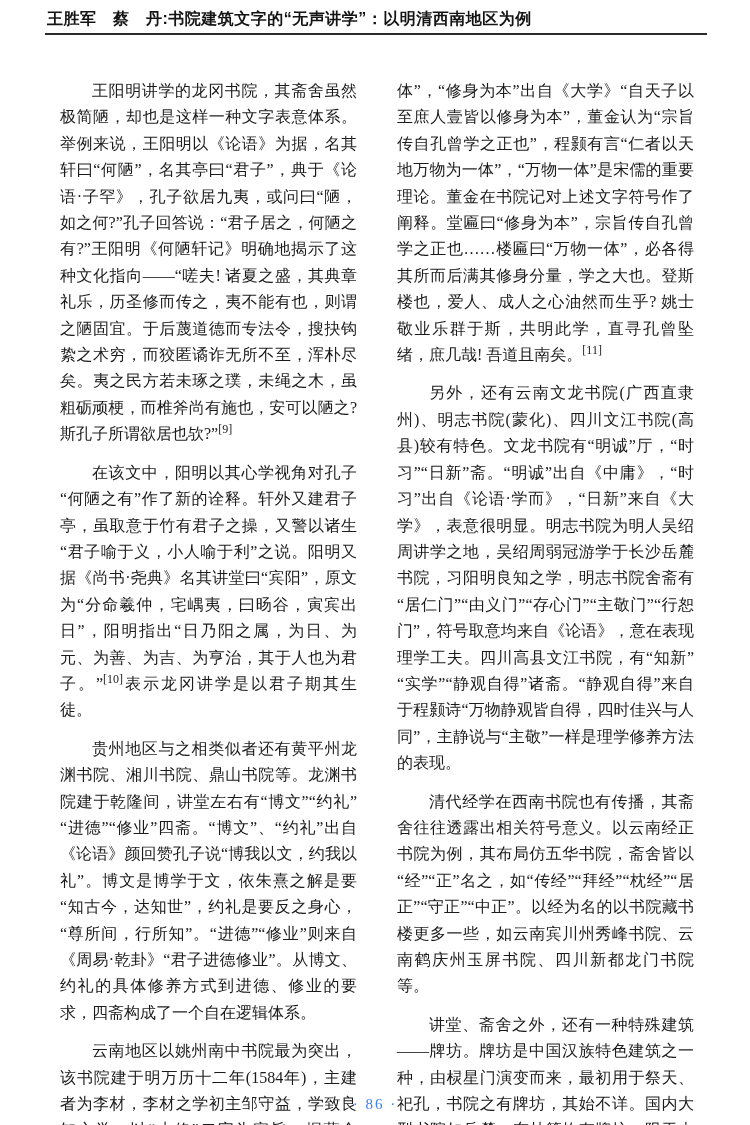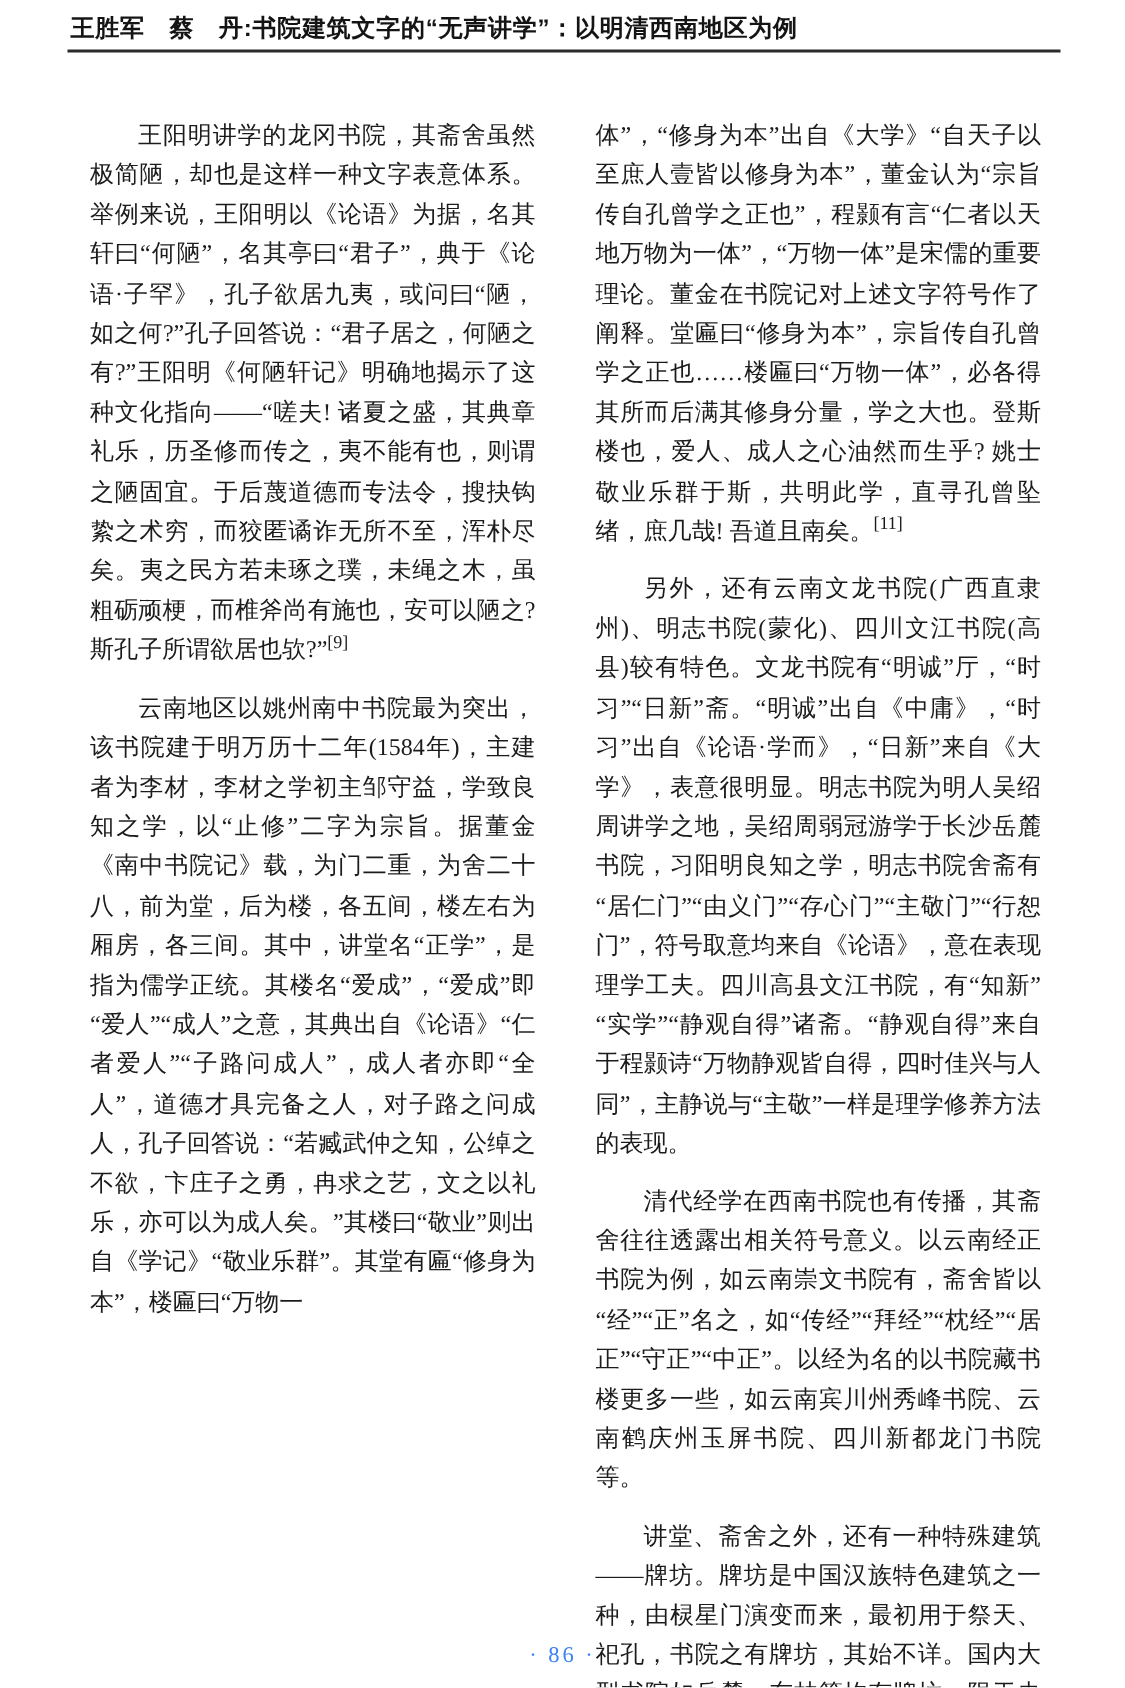--- a/index.html
+++ b/index.html
@@ -73,27 +73,29 @@
 <div class="page">
 
   <div class="running-header">王胜军　蔡　丹:书院建筑文字的“无声讲学”：以明清西南地区为例</div>
 
   <div class="header-rule"></div>
 
   <div class="columns">
 
     <div class="col">
       <p class="indent">王阳明讲学的龙冈书院，其斋舍虽然极简陋，却也是这样一种文字表意体系。举例来说，王阳明以《论语》为据，名其轩曰“何陋”，名其亭曰“君子”，典于《论语·子罕》，孔子欲居九夷，或问曰“陋，如之何?”孔子回答说：“君子居之，何陋之有?”王阳明《何陋轩记》明确地揭示了这种文化指向——“嗟夫! 诸夏之盛，其典章礼乐，历圣修而传之，夷不能有也，则谓之陋固宜。于后蔑道德而专法令，搜抉钩絷之术穷，而狡匿谲诈无所不至，浑朴尽矣。夷之民方若未琢之璞，未绳之木，虽粗砺顽梗，而椎斧尚有施也，安可以陋之? 斯孔子所谓欲居也欤?”<sup>[9]</sup></p>
+      <p class="indent">在该文中，阳明以其心学视角对孔子“何陋之有”作了新的诠释。轩外又建君子亭，虽取意于竹有君子之操，又警以诸生“君子喻于义，小人喻于利”之说。阳明又据《尚书·尧典》名其讲堂曰“宾阳”，原文为“分命羲仲，宅嵎夷，曰旸谷，寅宾出日”，阳明指出“日乃阳之属，为日、为元、为善、为吉、为亨治，其于人也为君子。”<sup>[10]</sup>表示龙冈讲学是以君子期其生徒。</p>
+      <p class="indent">贵州地区与之相类似者还有黄平州龙渊书院、湘川书院、鼎山书院等。龙渊书院建于乾隆间，讲堂左右有“博文”“约礼”“进德”“修业”四斋。“博文”、“约礼”出自《论语》颜回赞孔子说“博我以文，约我以礼”。博文是博学于文，依朱熹之解是要“知古今，达知世”，约礼是要反之身心，“尊所间，行所知”。“进德”“修业”则来自《周易·乾卦》“君子进德修业”。从博文、约礼的具体修养方式到进德、修业的要求，四斋构成了一个自在逻辑体系。</p>
       <p class="indent">云南地区以姚州南中书院最为突出，该书院建于明万历十二年(1584年)，主建者为李材，李材之学初主邹守益，学致良知之学，以“止修”二字为宗旨。据董金《南中书院记》载，为门二重，为舍二十八，前为堂，后为楼，各五间，楼左右为厢房，各三间。其中，讲堂名“正学”，是指为儒学正统。其楼名“爱成”，“爱成”即“爱人”“成人”之意，其典出自《论语》“仁者爱人”“子路问成人”，成人者亦即“全人”，道德才具完备之人，对子路之问成人，孔子回答说：“若臧武仲之知，公绰之不欲，卞庄子之勇，冉求之艺，文之以礼乐，亦可以为成人矣。”其楼曰“敬业”则出自《学记》“敬业乐群”。其堂有匾“修身为本”，楼匾曰“万物一</p>
     </div>
 
     <div class="col">
       <p>体”，“修身为本”出自《大学》“自天子以至庶人壹皆以修身为本”，董金认为“宗旨传自孔曾学之正也”，程颢有言“仁者以天地万物为一体”，“万物一体”是宋儒的重要理论。董金在书院记对上述文字符号作了阐释。堂匾曰“修身为本”，宗旨传自孔曾学之正也……楼匾曰“万物一体”，必各得其所而后满其修身分量，学之大也。登斯楼也，爱人、成人之心油然而生乎? 姚士敬业乐群于斯，共明此学，直寻孔曾坠绪，庶几哉! 吾道且南矣。<sup>[11]</sup></p>
       <p class="indent">另外，还有云南文龙书院(广西直隶州)、明志书院(蒙化)、四川文江书院(高县)较有特色。文龙书院有“明诚”厅，“时习”“日新”斋。“明诚”出自《中庸》，“时习”出自《论语·学而》，“日新”来自《大学》，表意很明显。明志书院为明人吴绍周讲学之地，吴绍周弱冠游学于长沙岳麓书院，习阳明良知之学，明志书院舍斋有“居仁门”“由义门”“存心门”“主敬门”“行恕门”，符号取意均来自《论语》，意在表现理学工夫。四川高县文江书院，有“知新”“实学”“静观自得”诸斋。“静观自得”来自于程颢诗“万物静观皆自得，四时佳兴与人同”，主静说与“主敬”一样是理学修养方法的表现。</p>
-      <p class="indent">清代经学在西南书院也有传播，其斋舍往往透露出相关符号意义。以云南经正书院为例，如云南崇文书院有，斋舍皆以“经”“正”名之，如“传经”“拜经”“枕经”“居正”“守正”“中正”。以经为名的以书院藏书楼更多一些，如云南宾川州秀峰书院、云南鹤庆州玉屏书院、四川新都龙门书院等。</p>
+      <p class="indent">清代经学在西南书院也有传播，其斋舍往往透露出相关符号意义。以云南经正书院为例，其布局仿五华书院，斋舍皆以“经”“正”名之，如“传经”“拜经”“枕经”“居正”“守正”“中正”。以经为名的以书院藏书楼更多一些，如云南宾川州秀峰书院、云南鹤庆州玉屏书院、四川新都龙门书院等。</p>
       <p class="indent">讲堂、斋舍之外，还有一种特殊建筑——牌坊。牌坊是中国汉族特色建筑之一种，由棂星门演变而来，最初用于祭天、祀孔，书院之有牌坊，其始不详。国内大型书院如岳麓、东林等均有牌坊。限于史料，西南地区见于记载者不多，但仍可以管窥豹。如云南崇文书院有“滇南邹鲁”坊，该坊旧在学宫南，万历三年(1575年)知府昌应期建，后移建崇文书院门首，光绪间重建，教授邓元善书额。“邹鲁”是孔孟之学或儒学的代称，“滇南邹鲁”是称崇文书院在云南南部的儒学传播地位。姚州南中书院有“斯文在兹”坊，表示书院对儒学传统的继承。贵州正学书院有“昭代真儒”坊，“真儒”者是指王阳明，表示对王阳明的</p>
     </div>
 
   </div>
 
   <div class="page-number">· 86 ·</div>
 
 </div>
 
 </body></html>

